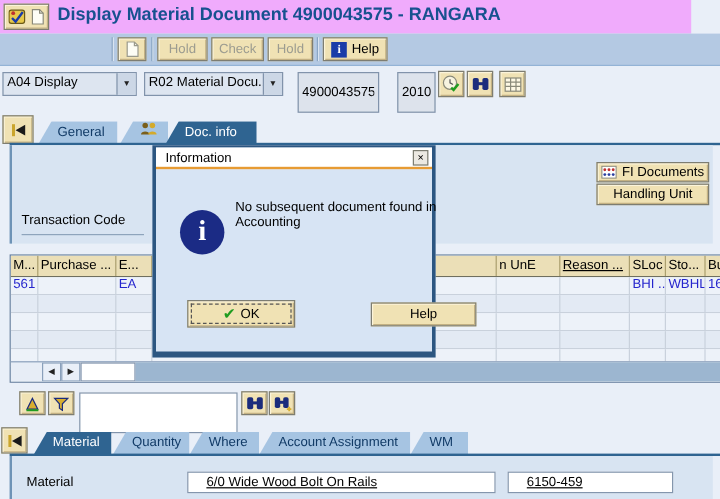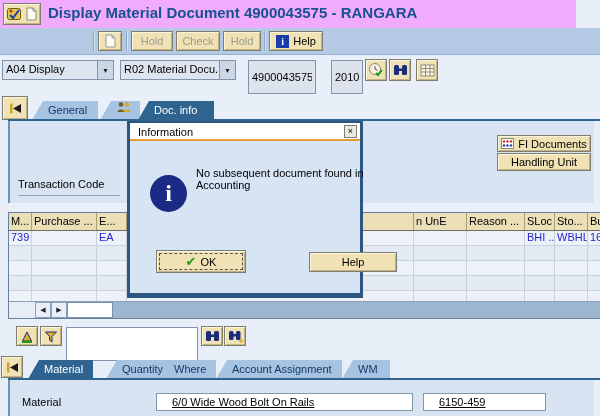--- a/index.html
+++ b/index.html
@@ -34,21 +34,21 @@
   .fldrow{border-bottom:1px solid #8ea4bc;}
   
   .tbl{left:8px;top:212px;width:592px;height:105px;border:1px solid #68809f;background:#edf2f9;overflow:hidden;}
   .thead{display:flex;width:640px;height:17px;background:#ebdfb7;border-bottom:1px solid #6f6f5f;}
   .th{border-right:1px solid #ab9f6e;padding:2px 2px 0 2px;box-sizing:border-box;white-space:nowrap;overflow:hidden;}
   .trow{display:flex;width:640px;height:14px;border-bottom:1px solid #c9d1dc;}
   .trow.odd{background:#edf2f9;}
   .trow.even{background:#e3eaf4;}
   .td{border-right:1px solid #c9d1dc;box-sizing:border-box;padding:0 2px;color:#2525cd;white-space:nowrap;overflow:hidden;line-height:13px;}
   .w-m{width:23px;}.w-pur{width:65px;}.w-e{width:30px;}.w-hid{width:287px;}.w-une{width:53px;}
-  .w-rea{width:58px;}.w-slo{width:30px;}.w-sto{width:33px;}.w-bu{width:33px;}
+  .w-rea{width:58px;text-decoration:underline;}.w-slo{width:30px;}.w-sto{width:33px;}.w-bu{width:33px;}
   .hscroll{position:absolute;left:0;bottom:0;width:100%;height:16px;display:flex;border-top:1px solid #8aa0bb;background:#e7edf6;}
   .sb-btn{width:16px;height:100%;background:#e9eff8;border:1px solid #8aa0bb;box-sizing:border-box;display:flex;align-items:center;justify-content:center;font-size:7px;color:#222;}
   .sb-thumb{width:46px;height:100%;background:#ffffff;border:1px solid #7b8ea8;box-sizing:border-box;}
   .sb-track{flex:1;background:#9cb6d0;}
   
   .dialog{left:127px;top:121px;width:236px;height:177px;background:#d7e4f4;z-index:10;
           border-left:3px solid #2c5681;border-right:3px solid #2c5681;border-top:2px solid #2c5681;border-bottom:5px solid #2c5681;box-sizing:border-box;}
   .dlg-title{position:absolute;left:0;top:0;width:100%;height:18px;background:#ffffff;border-bottom:2px solid #e79b33;box-sizing:border-box;}
   .dlg-title span{position:absolute;left:8px;top:3px;}
   .dlg-close{position:absolute;right:3px;top:2px;width:13px;height:13px;background:#ece9e2;border:1px solid #7d7d72;
@@ -186,21 +186,21 @@
       <div class="th w-pur">Purchase ...</div>
       <div class="th w-e">E...</div>
       <div class="th w-hid"></div>
       <div class="th w-une">n UnE</div>
       <div class="th w-rea">Reason ...</div>
       <div class="th w-slo">SLoc</div>
       <div class="th w-sto">Sto...</div>
       <div class="th w-bu">Bu</div>
     </div>
     <div class="trow odd">
-      <div class="td w-m">739</div>
+      <div class="td w-m">561</div>
       <div class="td w-pur"></div>
       <div class="td w-e">EA</div>
       <div class="td w-hid"></div>
       <div class="td w-une"></div>
       <div class="td w-rea"></div>
       <div class="td w-slo">BHI ..</div>
       <div class="td w-sto">WBHL</div>
       <div class="td w-bu">16</div>
     </div>
     <div class="trow even">
@@ -286,40 +286,40 @@
 
   <button class="abs btn" style="left:1px;top:356px;width:22px;height:22px;">
     <svg width="15" height="13" viewBox="0 0 15 13">
       <rect x="2" y="1.5" width="2.5" height="10" fill="#caa52c"></rect>
       <path d="M13 2v9L5 6.5z" fill="#1a1a1a"></path>
     </svg>
   </button>
   <div class="abs tab active" style="left:28px;top:360px;width:39px;">
     <span>Material</span>
   </div>
-  <div class="abs tab inactive" style="left:94px;top:360px;width:38px;margin-left:12px;">
+  <div class="abs tab inactive" style="left:94px;top:360px;width:38px;">
     <span>Quantity</span>
   </div>
   <div class="abs tab inactive" style="left:158px;top:360px;width:32px;">
     <span>Where</span>
   </div>
   <div class="abs tab inactive" style="left:216px;top:360px;width:100px;">
     <span>Account Assignment</span>
   </div>
   <div class="abs tab inactive" style="left:342px;top:360px;width:22px;">
     <span>WM</span>
   </div>
   <div class="abs tabline" style="left:8px;top:378px;width:592px;"></div>
 
   <div class="abs panel" style="left:8px;top:380px;width:584px;height:36px;"></div>
   <div class="abs" style="left:22px;top:396px;">Material</div>
   <div class="abs dfield" style="left:156px;top:393px;width:257px;height:18px;">
     <span>6/0 Wide Wood Bolt On Rails</span>
   </div>
-  <div class="abs dfield" style="left:423px;top:393px;width:123px;height:18px;">
+  <div class="abs dfield" style="left:423px;top:393px;width:138px;height:18px;">
     <span>6150-459</span>
   </div>
 
   <div class="abs dialog">
     <div class="dlg-title">
       <span>Information</span>
       <div class="dlg-close">×</div>
     </div>
     <div class="info-circle">i</div>
     <div class="dlg-msg">No subsequent document found in Accounting</div>

